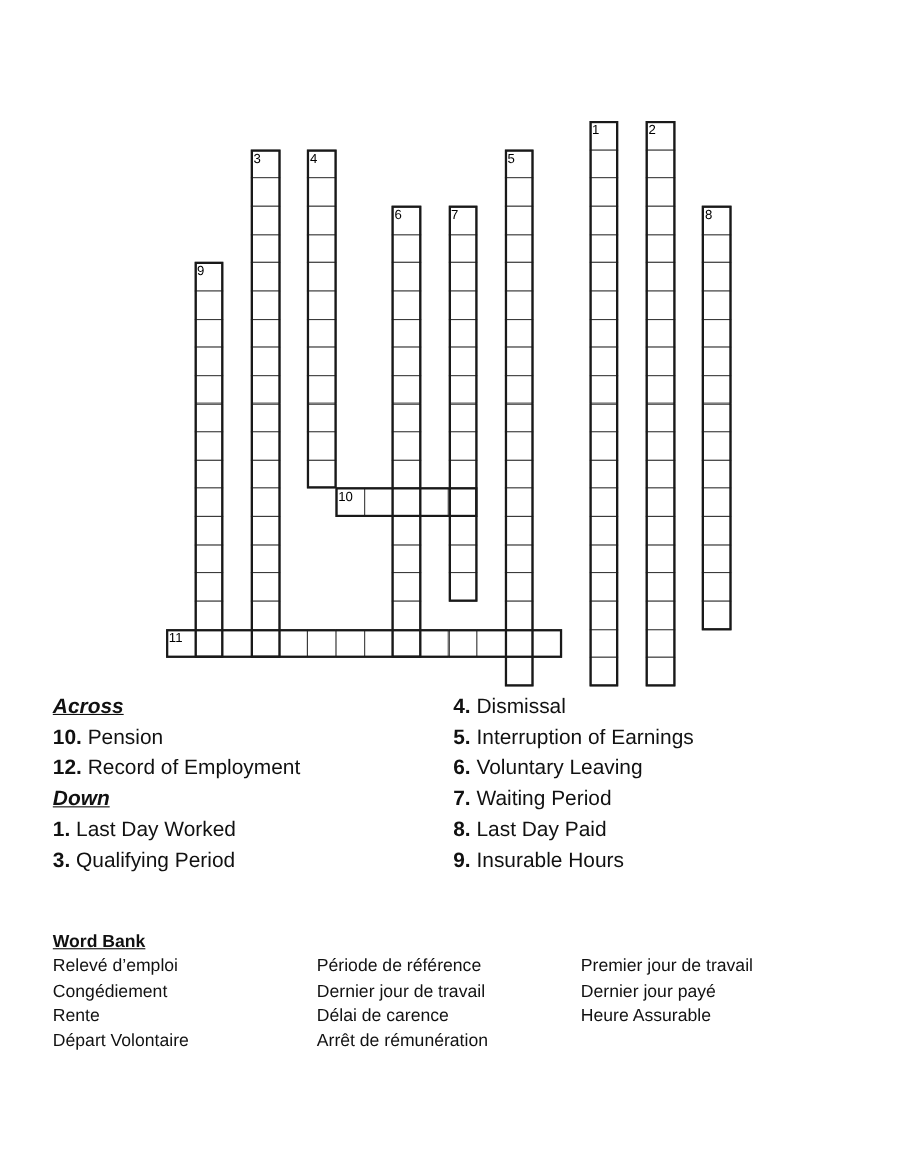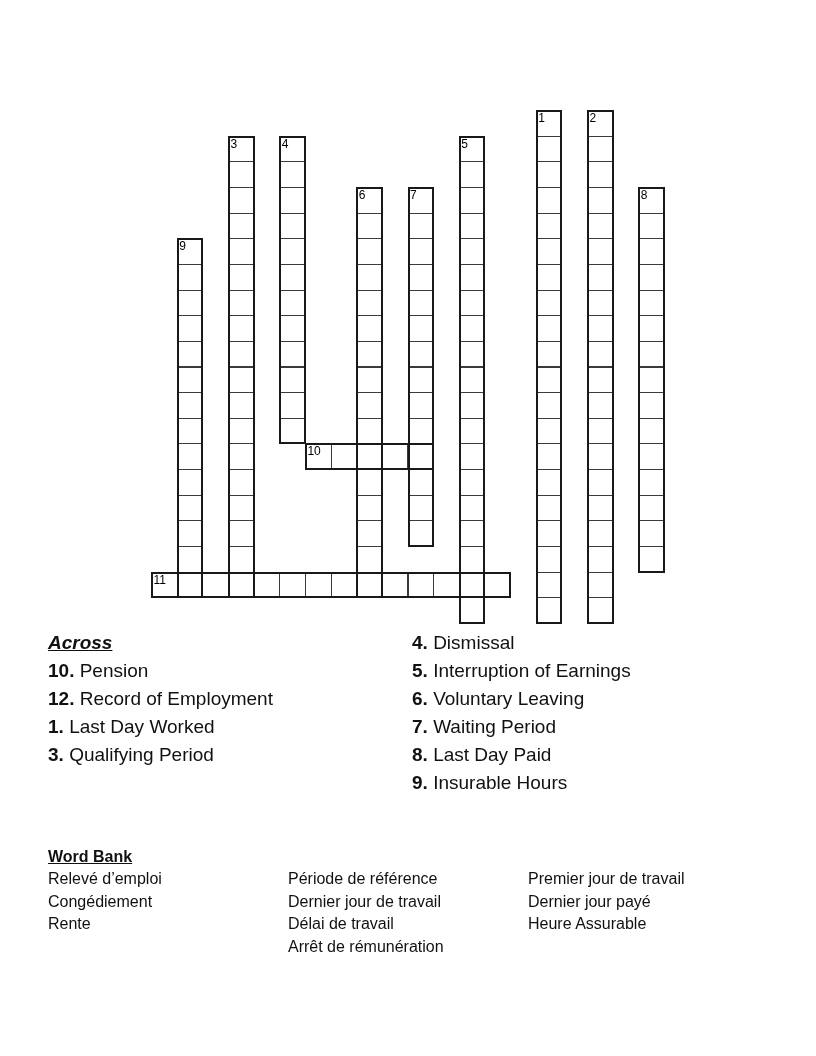--- a/index.html
+++ b/index.html
@@ -223,44 +223,46 @@
       <div class="word-outline" style="left: 153.9px; top: 333.45px; width: 129.25px; height: 26.65px;"></div>
       <div class="cellnum" style="left: 156.4px; top: 335.45px;">10</div>
       <div class="word-outline" style="left: 0px; top: 461.7px; width: 360.1px; height: 26.65px;"></div>
       <div class="cellnum" style="left: 2.5px; top: 463.7px;">11</div>
     </div>
 
   <div id="clue-col-0" class="clues left">
       <div class="clue-line"><span class="clue-heading">Across</span></div>
       <div class="clue-line"><span class="clue-num">10.</span><span>&nbsp;Pension</span></div>
       <div class="clue-line"><span class="clue-num">12.</span><span>&nbsp;Record of Employment</span></div>
+      <div class="clue-line"><span class="clue-heading">Down</span></div>
       <div class="clue-line"><span class="clue-num">1.</span><span>&nbsp;Last Day Worked</span></div>
       <div class="clue-line"><span class="clue-num">3.</span><span>&nbsp;Qualifying Period</span></div>
     </div>
   <div id="clue-col-1" class="clues right">
       <div class="clue-line"><span class="clue-num">4.</span><span>&nbsp;Dismissal</span></div>
       <div class="clue-line"><span class="clue-num">5.</span><span>&nbsp;Interruption of Earnings</span></div>
       <div class="clue-line"><span class="clue-num">6.</span><span>&nbsp;Voluntary Leaving</span></div>
       <div class="clue-line"><span class="clue-num">7.</span><span>&nbsp;Waiting Period</span></div>
       <div class="clue-line"><span class="clue-num">8.</span><span>&nbsp;Last Day Paid</span></div>
       <div class="clue-line"><span class="clue-num">9.</span><span>&nbsp;Insurable Hours</span></div>
     </div>
 
   <div class="wordbank">
     <div class="wb-heading">Word Bank</div>
     <div id="wb-cols" class="wb-cols">
         <div class="wb-col">
           <div class="wb-item">Relevé d’emploi</div>
           <div class="wb-item">Congédiement</div>
           <div class="wb-item">Rente</div>
+          <div class="wb-item">Départ Volontaire</div>
         </div>
         <div class="wb-col">
           <div class="wb-item">Période de référence</div>
           <div class="wb-item">Dernier jour de travail</div>
-          <div class="wb-item">Délai de travail</div>
+          <div class="wb-item">Délai de carence</div>
           <div class="wb-item">Arrêt de rémunération</div>
         </div>
         <div class="wb-col">
           <div class="wb-item">Premier jour de travail</div>
           <div class="wb-item">Dernier jour payé</div>
           <div class="wb-item">Heure Assurable</div>
         </div>
       </div>
   </div>
 </div>

